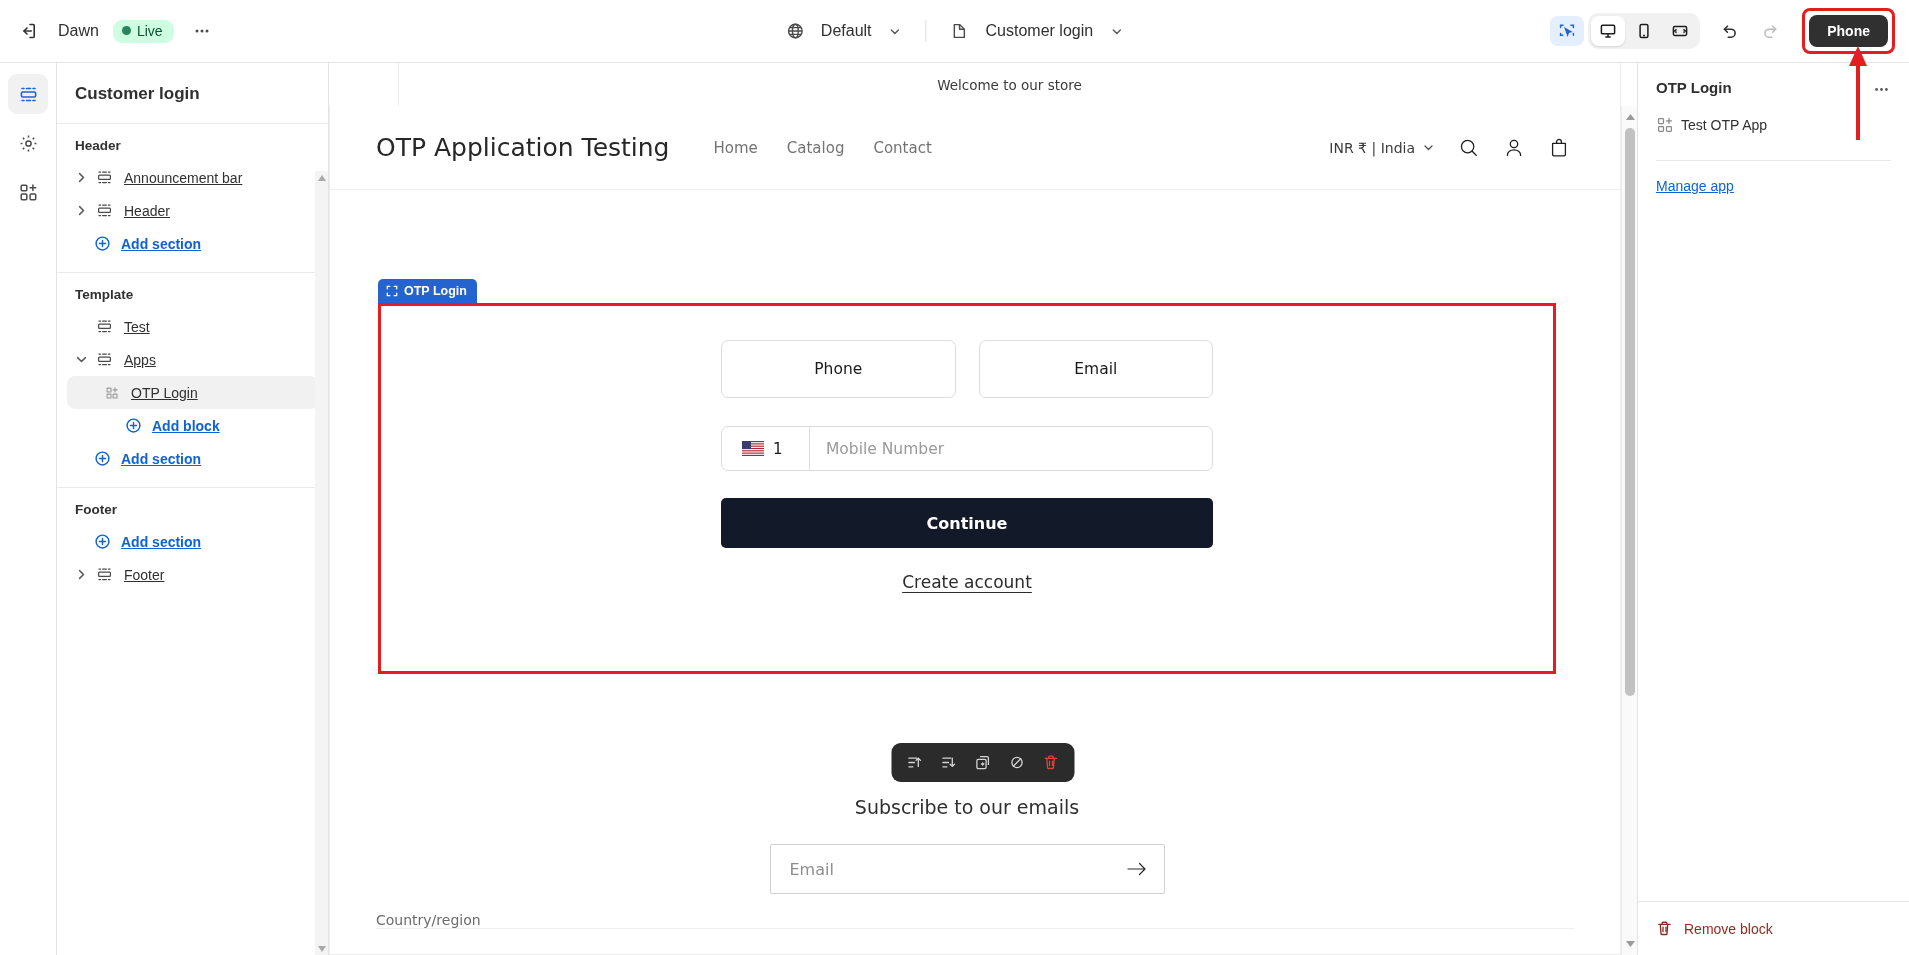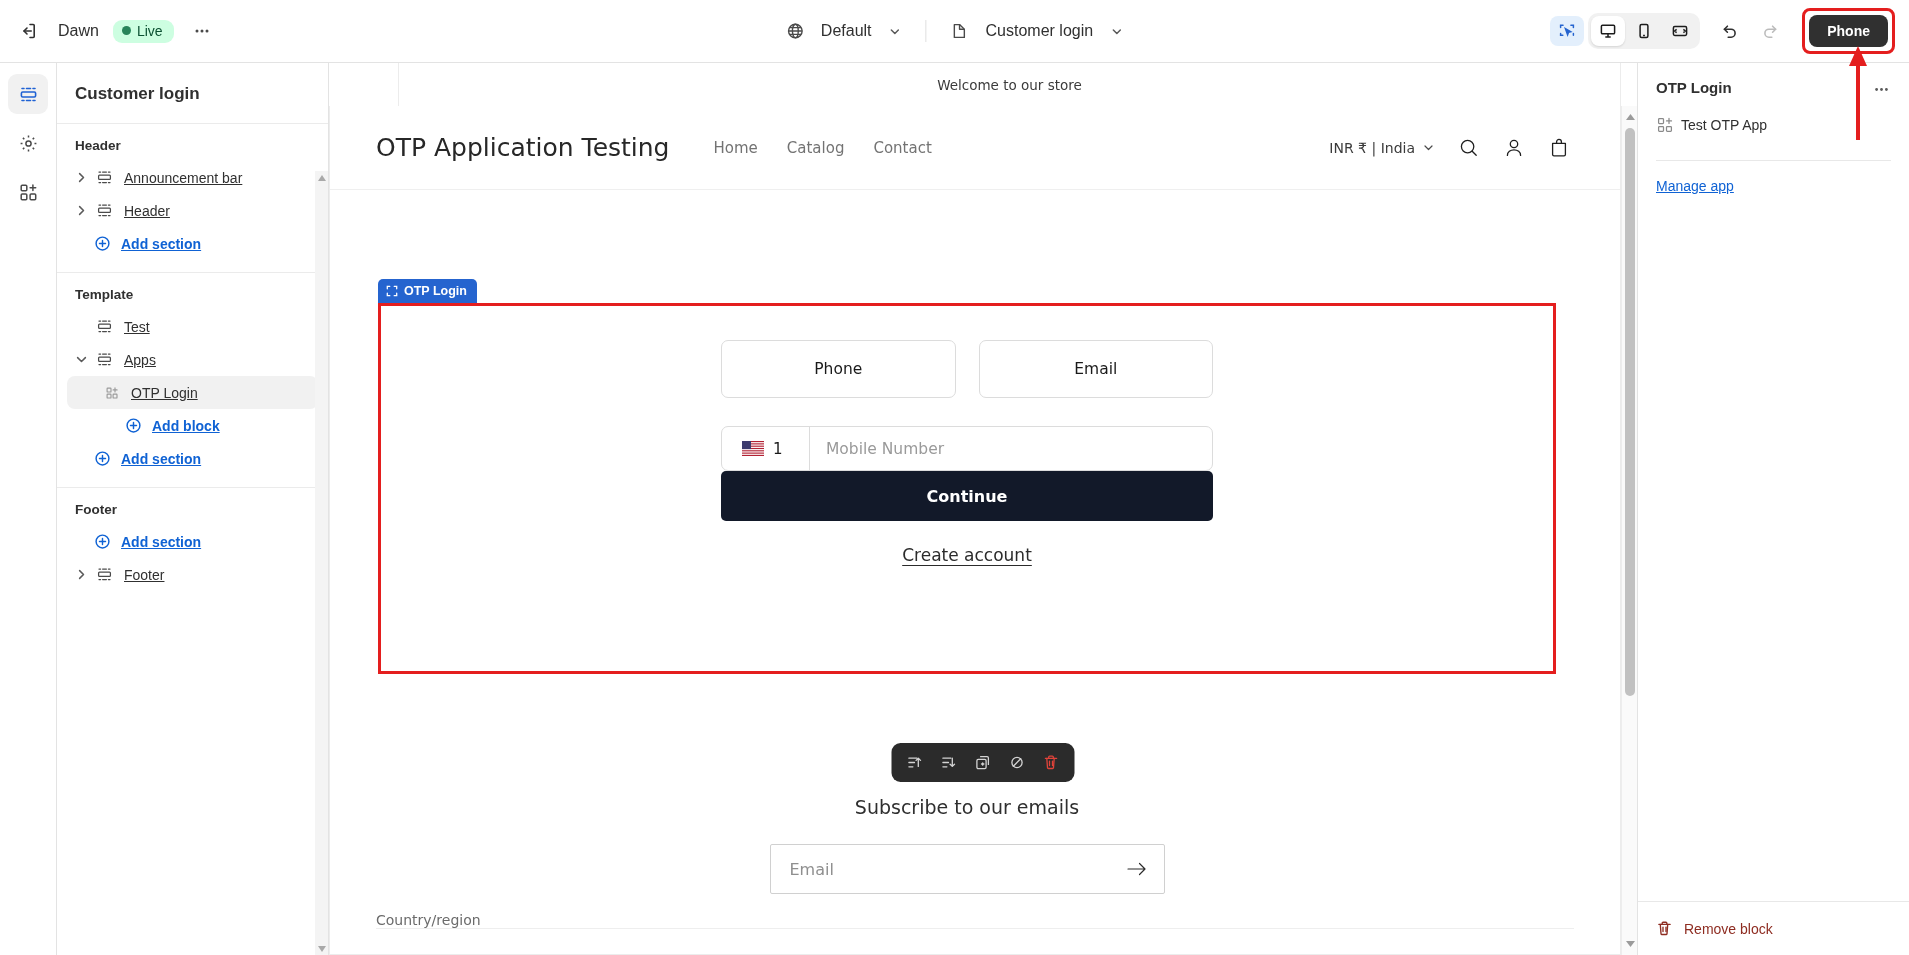--- a/index.html
+++ b/index.html
@@ -206,21 +206,21 @@
     padding-left: 20px; border-right: 1px solid #dcdcdc;
     font-size: 15px; color: #1a1a1a; cursor: pointer;
   }
   .flag { width: 22px; height: 15px; display: block; }
   .mobinput {
     flex: 1; border: none; outline: none; padding-left: 16px;
     font-size: 15.5px; color: #1a1a1a; font-family: inherit; background: transparent;
   }
   .mobinput::placeholder { color: #9a9a9a; }
   .continue {
-    width: 100%; height: 50px; border: none; border-radius: 5px;
+    margin-top: 27px; width: 100%; height: 50px; border: none; border-radius: 5px;
     background: #121929; color: #ffffff; font-size: 16px; font-weight: 700;
     cursor: pointer; font-family: inherit;
   }
   .createacct {
     display: block; margin: 24px auto 0 auto; text-align: center;
     font-size: 17px; color: #2b2b2b; text-decoration: underline;
     text-underline-offset: 4px; cursor: pointer; background: none; border: none;
     font-family: inherit;
   }
 

